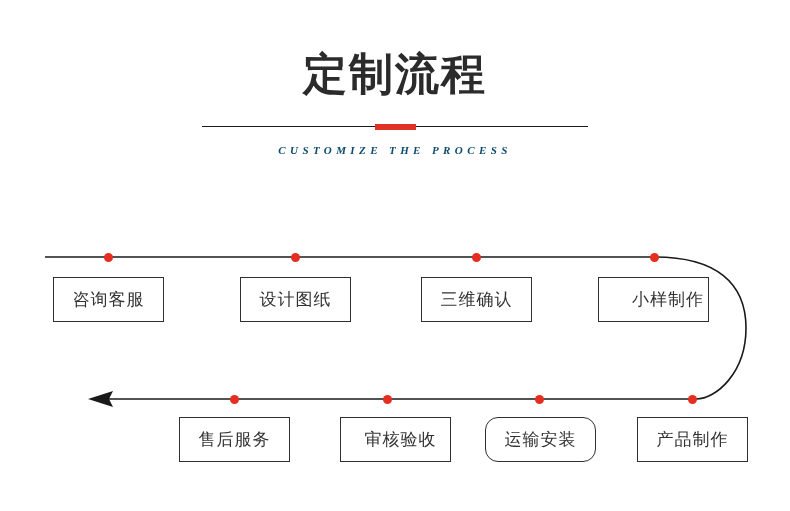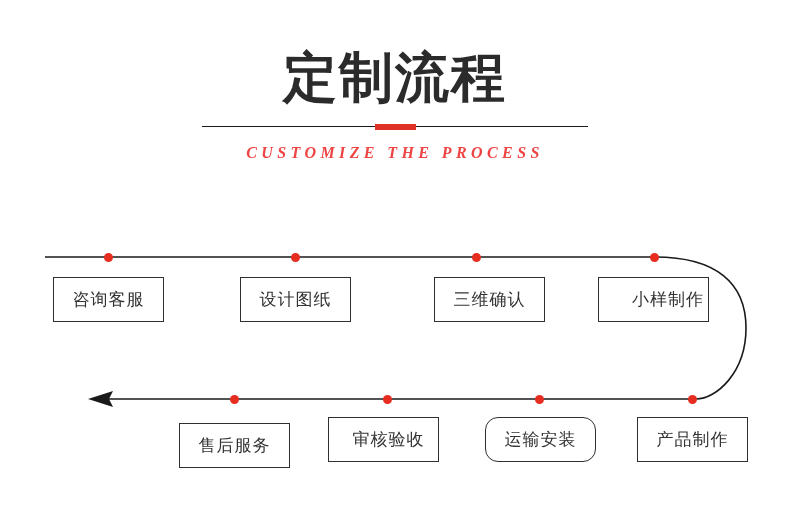--- a/index.html
+++ b/index.html
@@ -29,26 +29,26 @@
     width: 790px;
     height: 200px;
   }
 
   .page-title {
     position: absolute;
     left: 0;
     top: 45px;
     width: 790px;
     text-align: center;
-    font-size: 54px;
+    font-size: 44px;
     line-height: 64px;
     font-weight: bold;
     color: #2b2b2b;
     letter-spacing: 2px;
-    font-family: Liberation Sans, sans-serif;
+    font-family: Liberation Mono, monospace;
   }
 
   .divider-wrap {
     position: absolute;
     left: 202px;
     top: 124px;
     width: 386px;
     height: 6px;
   }
   .divider-line {
@@ -70,23 +70,23 @@
 
   .page-subtitle {
     position: absolute;
     left: 0;
     top: 144px;
     width: 790px;
     text-align: center;
     font-family: "Liberation Serif", "DejaVu Serif", serif;
     font-style: italic;
     font-weight: bold;
-    font-size: 16px;
+    font-size: 11px;
     letter-spacing: 4.4px;
-    color: #ef4444;
+    color: #0c4a6e;
   }
 
   
   .flow {
     position: absolute;
     left: 0;
     top: 0;
     width: 686px;
     height: 511px;
   }
@@ -162,25 +162,25 @@
     <div class="dot" style="left:650px; top:253px;"></div>
 
     <div class="dot" style="left:688px; top:395px;"></div>
     <div class="dot" style="left:535px; top:395px;"></div>
     <div class="dot" style="left:383px; top:395px;"></div>
     <div class="dot" style="left:230px; top:395px;"></div>
 
     <div class="row-top">
       <div class="node-box" style="left:53px;">咨询客服</div>
       <div class="node-box" style="left:240px;font-family:Liberation Mono, monospace;">设计图纸</div>
-      <div class="node-box" style="left:434px;">三维确认</div>
+      <div class="node-box" style="left:421px;">三维确认</div>
       <div class="node-box" style="left:598px;padding-left:29px;">小样制作</div>
     </div>
 
     <div class="row-bottom">
       <div class="node-box" style="left:637px;">产品制作</div>
       <div class="node-box" style="left:485px;border-radius:13px;">运输安装</div>
-      <div class="node-box" style="left:328px;padding-left:10px;">审核验收</div>
-      <div class="node-box" style="left:179px;margin-top:6px;">售后服务</div>
+      <div class="node-box" style="left:340px;padding-left:10px;">审核验收</div>
+      <div class="node-box" style="left:179px;">售后服务</div>
     </div>
 
   </div>
 </div>
 
 </body></html>

